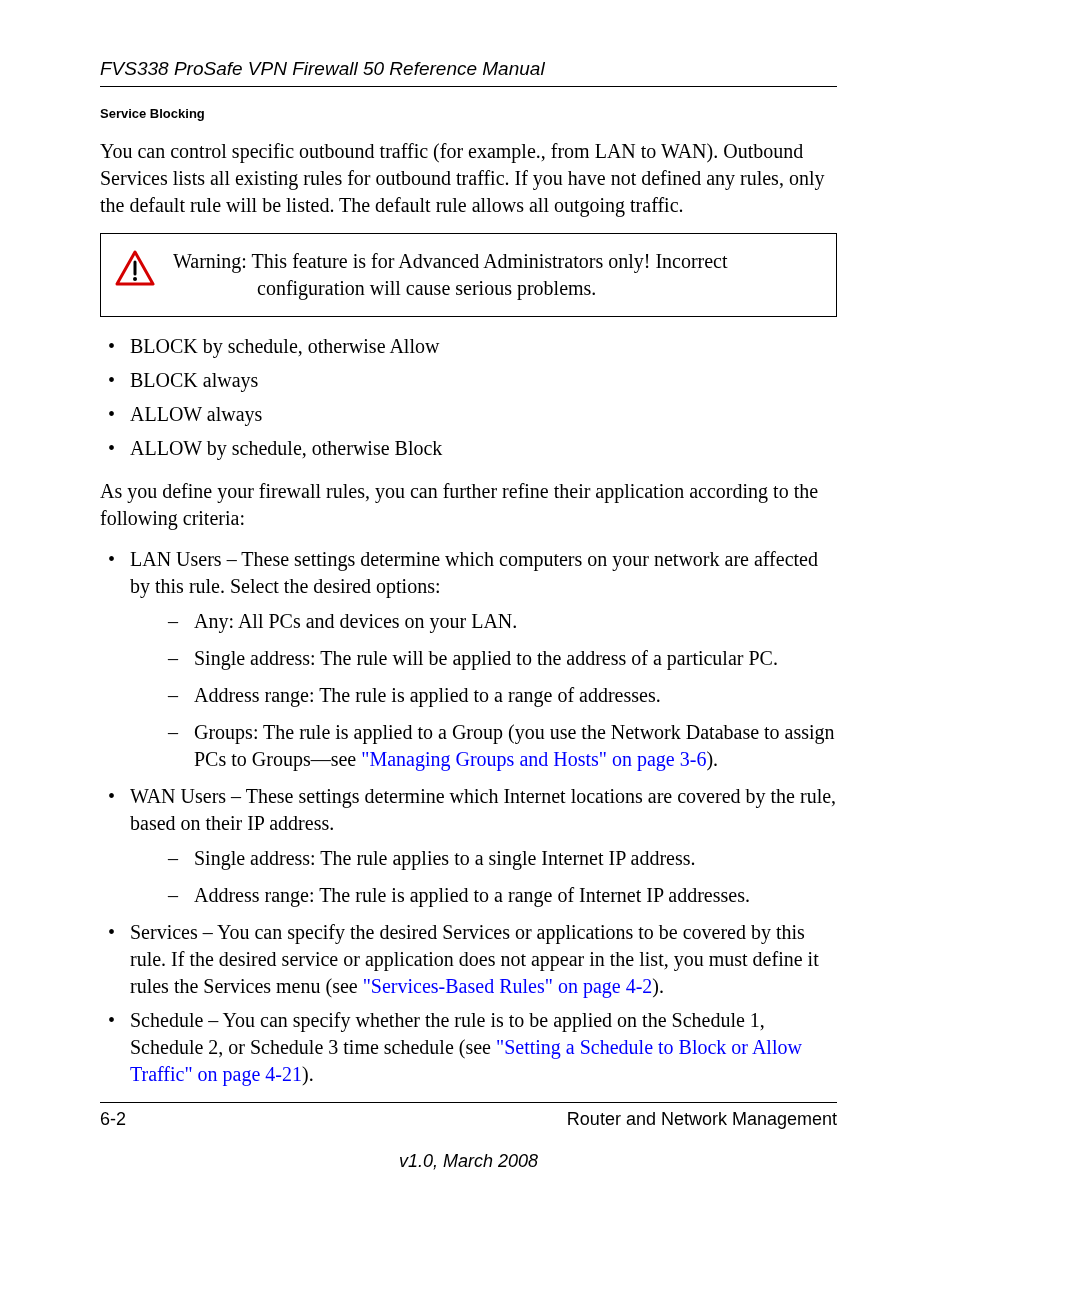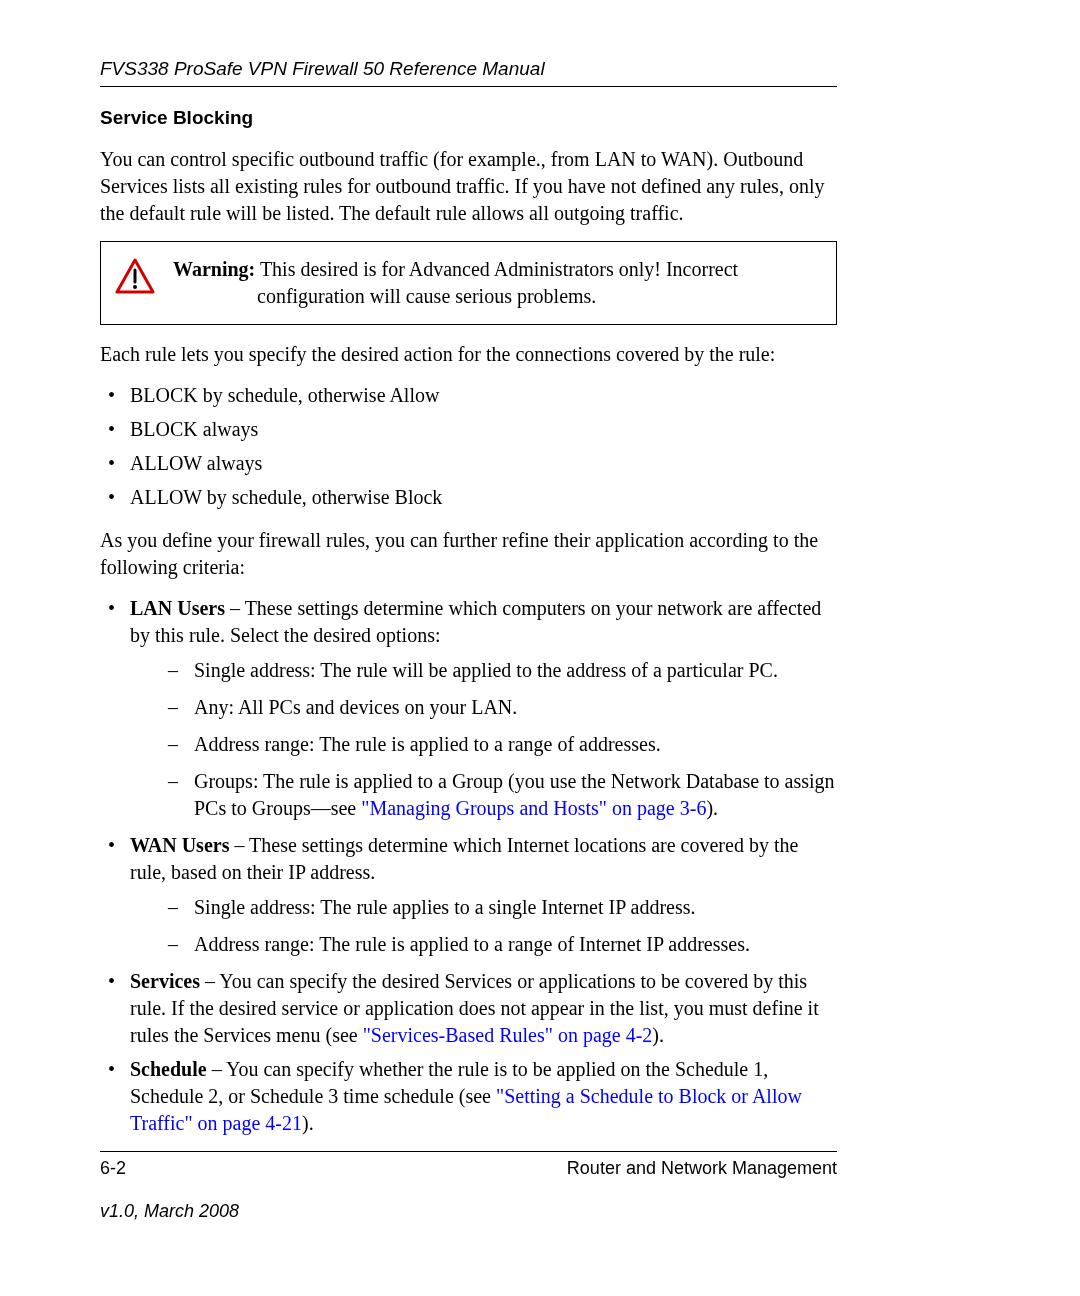--- a/index.html
+++ b/index.html
@@ -23,21 +23,21 @@
     margin-bottom: 4px;
   }
   .hr-top {
     border: none;
     border-top: 1.5px solid #000;
     margin: 0 0 18px 0;
   }
   .section-head {
     font-family: Arial, Helvetica, sans-serif;
     font-weight: bold;
-    font-size: 19px;
+    font-size: 13px;
     margin: 14px 0 12px 0;
   }
   .para {
     margin: 16px 0 14px 0;
   }
   .warning-box {
     border: 1px solid #000;
     display: flex;
     align-items: flex-start;
     padding: 14px 16px 14px 14px;
@@ -85,42 +85,42 @@
     padding-left: 34px;
     margin-left: 30px;
     margin-bottom: 10px;
   }
   ul.dashes > li::before {
     content: "–";
     position: absolute;
     left: 8px;
     top: 0;
   }
-  .bold { font-weight: bold; text-align: center; }
+  .bold { font-weight: normal; text-align: center; }
   a.link {
     color: #0000ff;
     text-decoration: none;
   }
   .hr-bottom {
     border: none;
     border-top: 1.5px solid #000;
     margin: 14px 0 4px 0;
   }
   .footer {
     display: flex;
     justify-content: space-between;
     font-family: Arial, Helvetica, sans-serif;
     font-size: 18px;
     margin-top: 1px;
   }
   .version {
     font-family: Arial, Helvetica, sans-serif;
     font-style: italic;
     font-size: 18px;
-    text-align: left;
+    text-align: center;
     margin-top: 18px;
   }
 </style>
 </head>
 <body>
 
 <div class="page">
 
   <div class="running-head">FVS338 ProSafe VPN Firewall 50 Reference Manual</div>
   <hr class="hr-top">
@@ -131,43 +131,42 @@
 
   <div class="warning-box">
     <svg class="warn-icon" viewBox="0 0 40 36">
       <polygon points="20,2 38,34 2,34" fill="none" stroke="#d40000" stroke-width="3" stroke-linejoin="round"></polygon>
       <line x1="20" y1="12" x2="20" y2="24" stroke="#000" stroke-width="3" stroke-linecap="round"></line>
       <circle cx="20" cy="29" r="2" fill="#000"></circle>
     </svg>
     <div class="warn-text">
       <span class="hang">
         <span class="bold">Warning:</span>
-        <span>This desired is for Advanced Administrators only! Incorrect configuration will cause serious problems.</span>
+        <span>This feature is for Advanced Administrators only! Incorrect configuration will cause serious problems.</span>
       </span>
     </div>
   </div>
 
-  <p class="para">Each rule lets you specify the desired action for the connections covered by the rule:</p>
 
   <ul class="bullets">
     <li>BLOCK by schedule, otherwise Allow</li>
     <li>BLOCK always</li>
     <li>ALLOW always</li>
     <li>ALLOW by schedule, otherwise Block</li>
   </ul>
 
   <p class="para">As you define your firewall rules, you can further refine their application according to the following criteria:</p>
 
   <ul class="bullets">
 
     <li>
       <span class="bold">LAN Users</span><span> – These settings determine which computers on your network are affected by this rule. Select the desired options:</span>
       <ul class="dashes">
+        <li>Any: All PCs and devices on your LAN.</li>
         <li>Single address: The rule will be applied to the address of a particular PC.</li>
-        <li>Any: All PCs and devices on your LAN.</li>
         <li>Address range: The rule is applied to a range of addresses.</li>
         <li>
           <span>Groups: The rule is applied to a Group (you use the Network Database to assign PCs to Groups—see </span><a class="link" href="#">"Managing Groups and Hosts" on page 3-6</a><span>).</span>
         </li>
       </ul>
     </li>
 
     <li>
       <span class="bold">WAN Users</span><span> – These settings determine which Internet locations are covered by the rule, based on their IP address.</span>
       <ul class="dashes">

